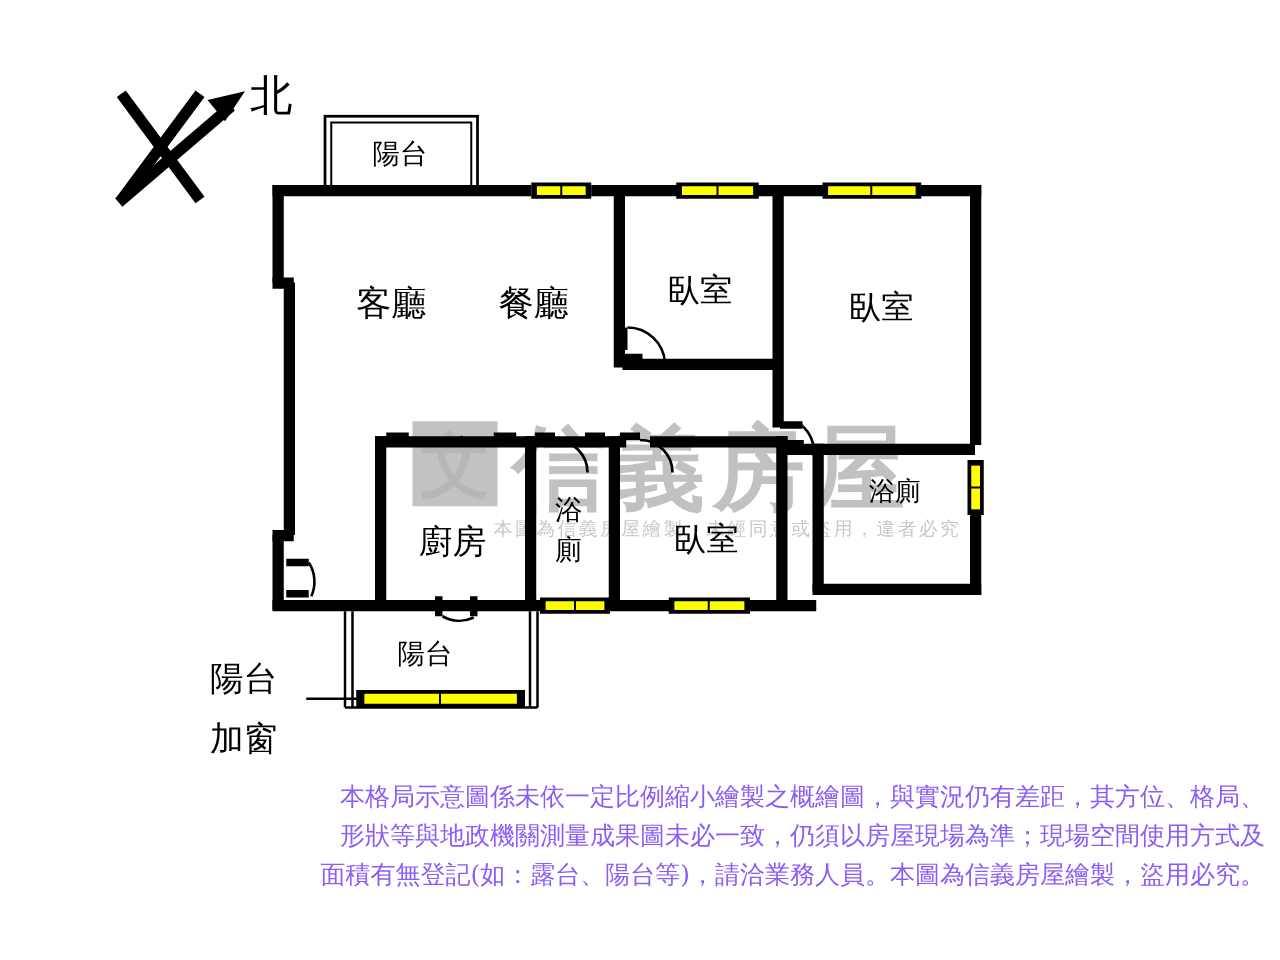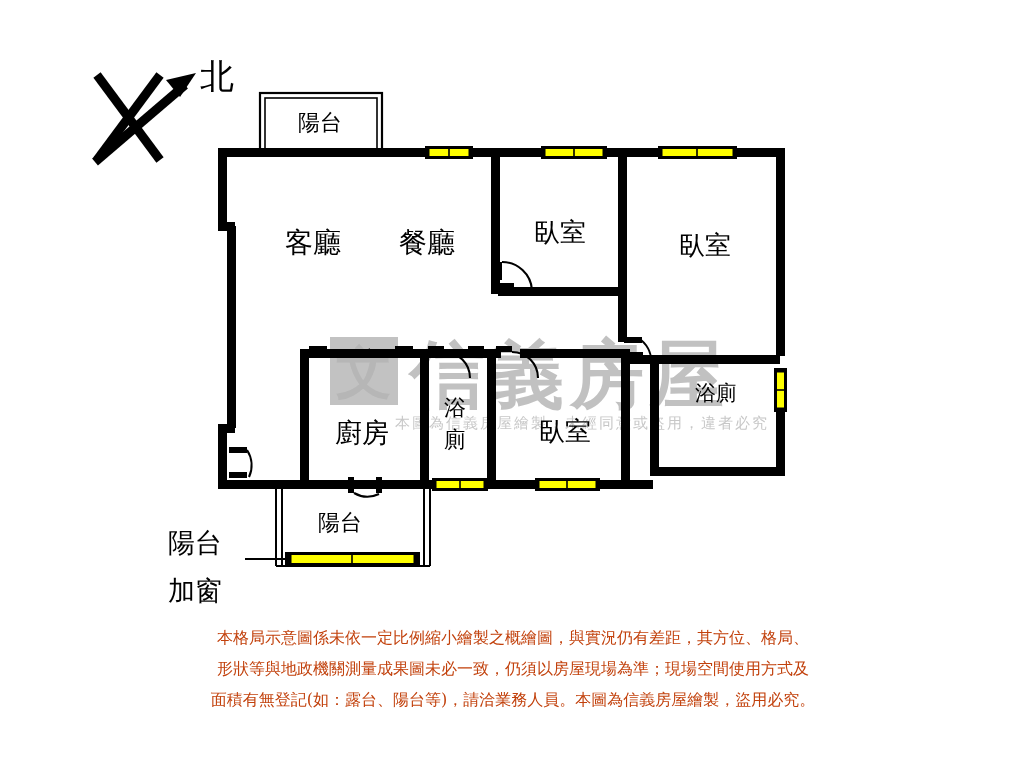--- a/index.html
+++ b/index.html
@@ -27,25 +27,25 @@
     width: 1024px;
     height: 768px;
     display: block;
   }
   .disclaimer {
     position: absolute;
     left: 14px;
     top: 622px;
     width: 998px;
     font-family: "DejaVu Serif", "Liberation Serif", serif;
-    font-size: 16px;
+    font-size: 20px;
     line-height: 31px;
-    color: #c2410c;
+    color: #8b5cf6;
     letter-spacing: 0px;
-    text-align: center;
+    text-align: right;
     white-space: pre-line;
   }
   .room-label {
     font-family: "DejaVu Serif", "Liberation Serif", serif;
     font-weight: 400;
     fill: #000000;
   }
   .wm-big {
     font-family: "DejaVu Serif", "Liberation Serif", serif;
     font-weight: 700;

